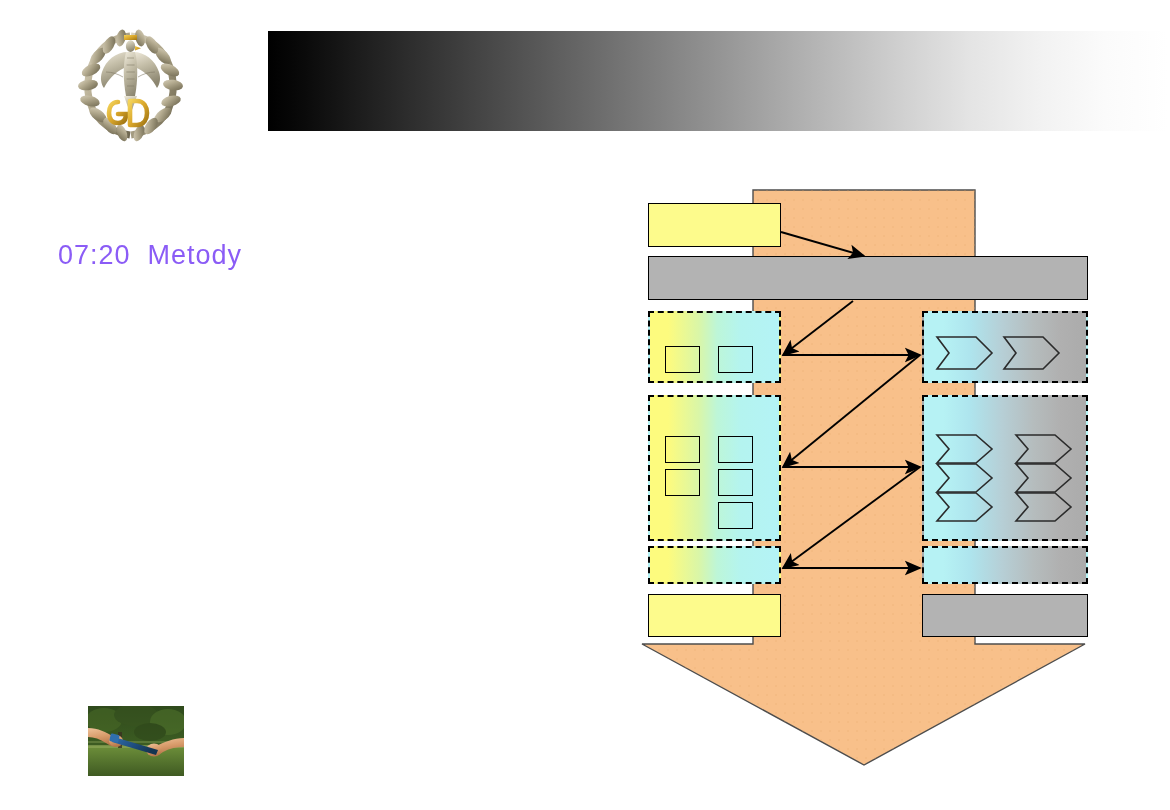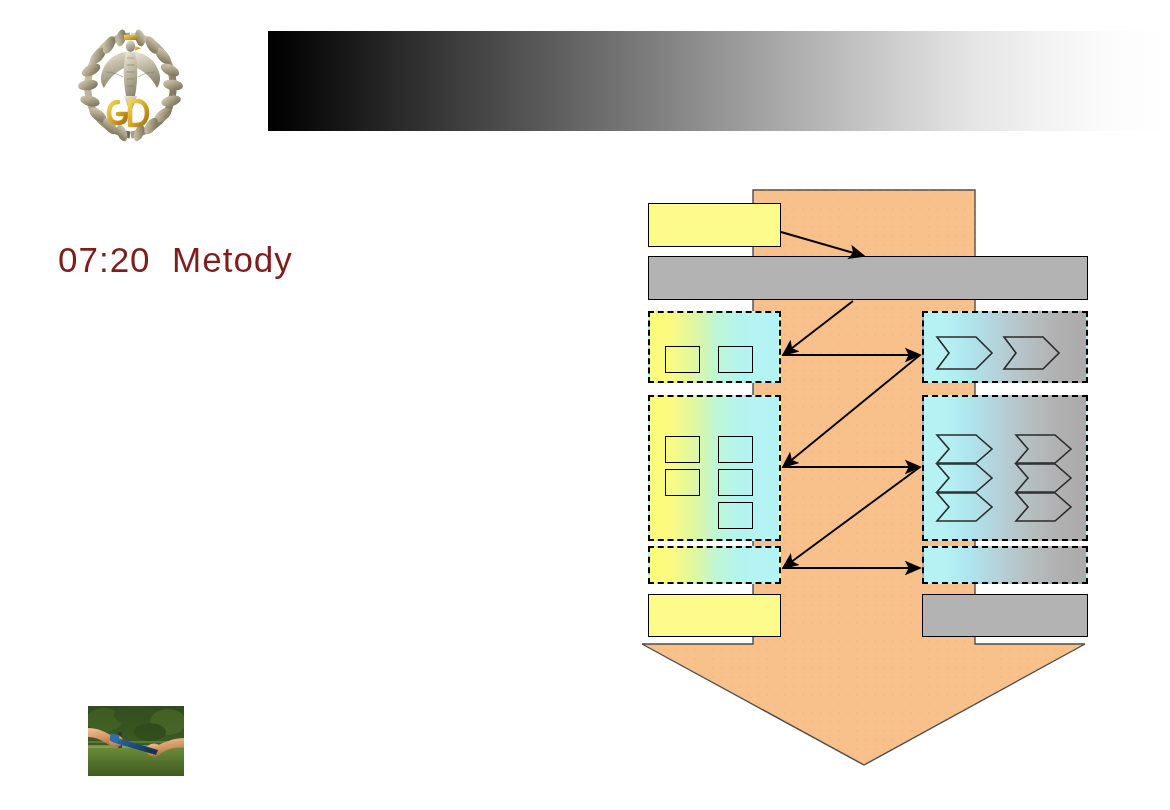--- a/index.html
+++ b/index.html
@@ -17,21 +17,21 @@
     position:absolute; left:268px; top:31px; width:900px; height:100px;
     background:linear-gradient(to right,
        #000000 0%, #0a0a0a 4%, #1c1c1c 10%, #3a3a3a 20%, #585858 30%,
        #767676 40%, #949494 50%, #b2b2b2 60%, #cfcfcf 70%, #e4e4e4 78%,
        #f2f2f2 86%, #fbfbfb 93%, #ffffff 100%);
   }
 
   
   #slide-title{
     position:absolute; left:58px; top:240px;
-    font-size:35px; letter-spacing:1px; color:#7f1d1d;
+    font-size:27px; letter-spacing:1px; color:#8b5cf6;
     white-space:pre;
   }
 
   
   #relay-photo{
     position:absolute; left:88px; top:706px; width:96px; height:70px;
     overflow:hidden; border:0;
   }
 
   

